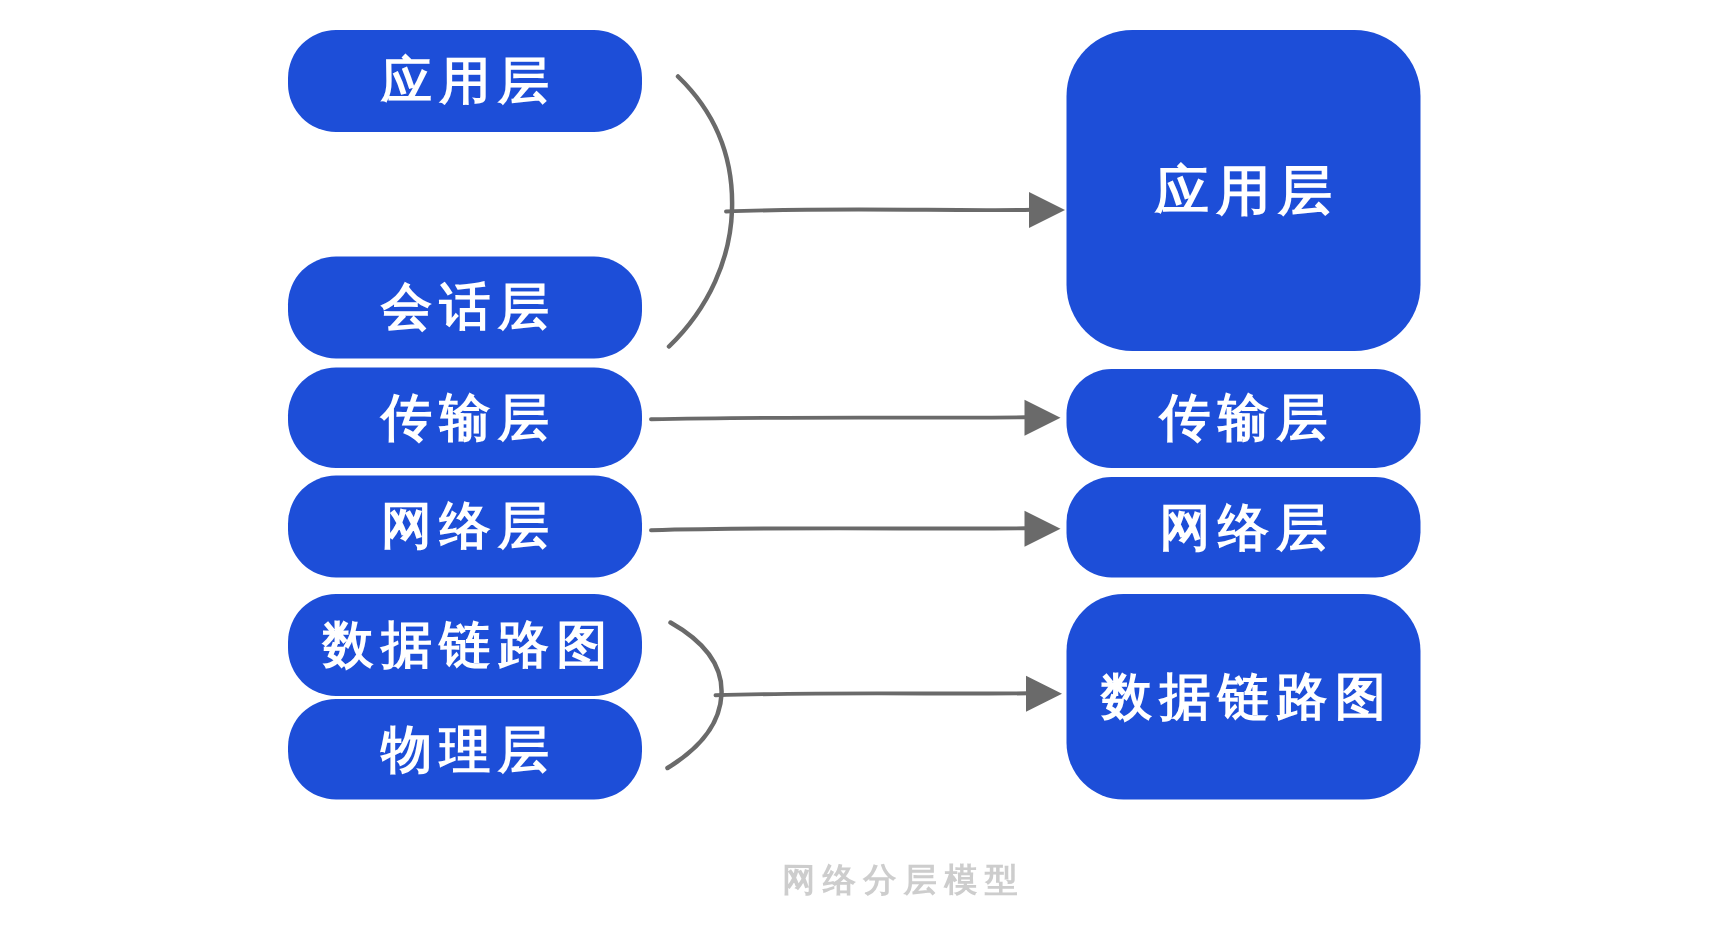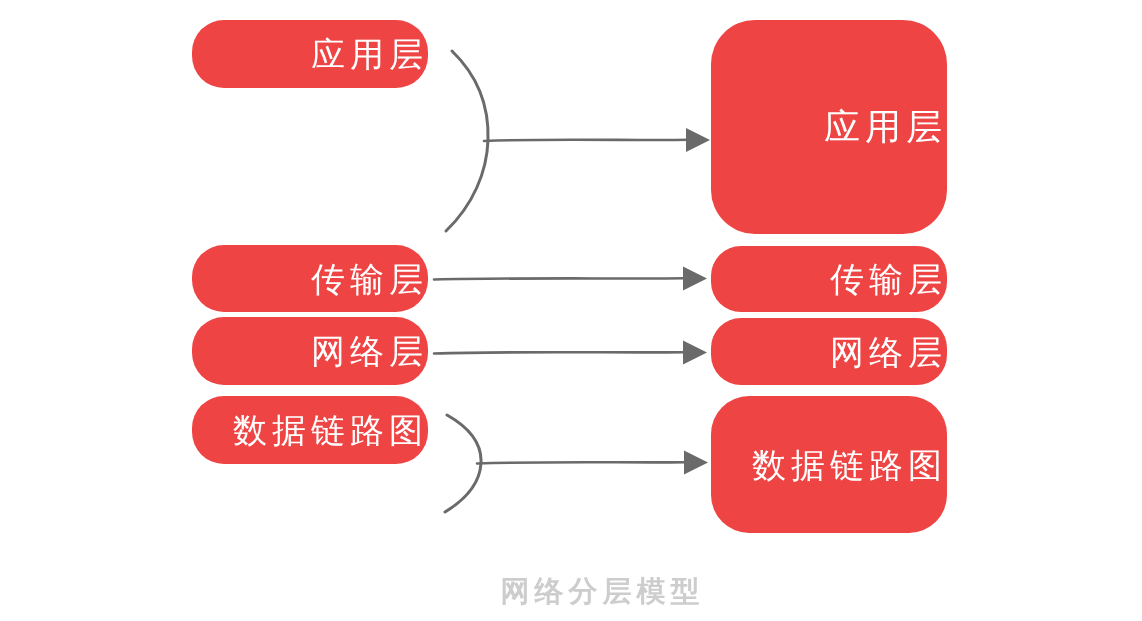--- a/index.html
+++ b/index.html
@@ -10,27 +10,27 @@
   }
   .canvas {
     position: relative;
     width: 1142px;
     height: 621px;
     background: #ffffff;
     overflow: hidden;
   }
   .box {
     position: absolute;
-    background: #ef4444;
+    background: #1d4ed8;
     color: #ffffff;
     display: flex;
     align-items: center;
-    justify-content: flex-end;
+    justify-content: center;
     font-size: 34px;
-    font-weight: normal;
+    font-weight: bold;
     letter-spacing: 5px;
     text-indent: 5px;
     line-height: 1;
   }
   
   .lbox { left: 192px; width: 236px; height: 68px; border-radius: 32px; }
   .lb1 { top: 20px; }
   .lb2 { top: 96px; }
   .lb3 { top: 171px; }
   .lb4 { top: 245px; height: 67px; }
@@ -49,43 +49,49 @@
     width: 1142px;
     height: 621px;
     pointer-events: none;
   }
   .caption {
     position: absolute;
     left: 430px;
     top: 572px;
     width: 340px;
     text-align: center;
-    font-size: 29px;
+    font-size: 22px;
     font-weight: bold;
     letter-spacing: 5px;
     text-indent: 5px;
     color: #CDCDCD;
   }
 </style>
 </head>
 <body>
 
 <div class="canvas">
 
   <div class="box lbox lb1">
     <span>应用层</span>
   </div>
+  <div class="box lbox lb3">
+    <span>会话层</span>
+  </div>
   <div class="box lbox lb4">
     <span>传输层</span>
   </div>
   <div class="box lbox lb5">
     <span>网络层</span>
   </div>
   <div class="box lbox lb6">
     <span>数据链路图</span>
+  </div>
+  <div class="box lbox lb7">
+    <span>物理层</span>
   </div>
 
   <div class="box rbox rb1">
     <span>应用层</span>
   </div>
   <div class="box rbox rb2">
     <span>传输层</span>
   </div>
   <div class="box rbox rb3">
     <span>网络层</span>

